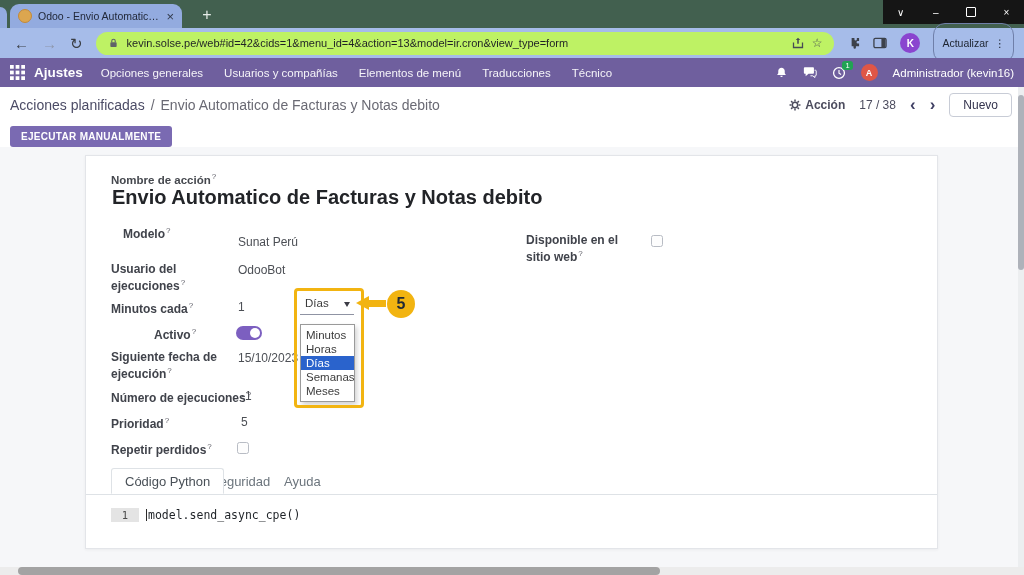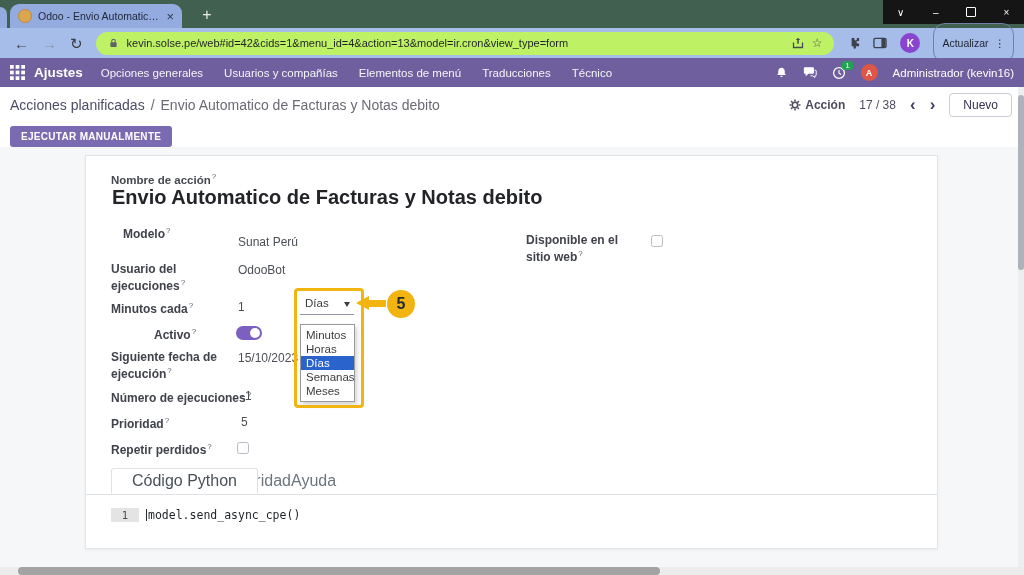--- a/index.html
+++ b/index.html
@@ -65,22 +65,22 @@
   .sup{font-size:8px;color:#5f5f68;font-weight:normal;vertical-align:super;margin-left:1px;}
   .sheet-title{left:26px;top:30px;font-size:20px;font-weight:bold;color:#222428;white-space:nowrap;}
   .flabel{font-size:12px;font-weight:bold;color:#40434b;width:122px;line-height:14px;}
   .flabel.wide{width:150px;white-space:nowrap;}
   .fvalue{font-size:12px;color:#4c4f55;white-space:nowrap;}
   .checkbox{width:12px;height:12px;border:1.5px solid #b8bcc4;border-radius:2.5px;background:#fdfdfd;box-sizing:border-box;}
   .toggle{width:26px;height:14px;border-radius:7px;background:#7c5fc0;position:relative;}
   .toggle .knob{position:absolute;right:2px;top:2px;width:10px;height:10px;border-radius:50%;background:#fff;}
   
   .tabsline{left:0;right:0;top:338px;border-bottom:1px solid #dee2e6;position:absolute;}
-  .ntab{position:absolute;top:312px;height:26px;display:flex;align-items:center;padding:0 20px;
-        font-size:16px;box-sizing:border-box;}
+  .ntab{position:absolute;top:312px;height:26px;display:flex;align-items:center;padding:0 13px;
+        font-size:13px;box-sizing:border-box;}
   .ntab.active{background:#fff;border:1px solid #dee2e6;border-bottom:1px solid #fff;border-radius:3px 3px 0 0;
                color:#495057;z-index:2;}
   .ntab.inactive{color:#6c757d;}
   .linechip{left:25px;top:352px;width:28px;height:14px;background:#e4e4e4;color:#4a4a4a;
             font-family:"DejaVu Sans Mono",monospace;font-size:10.5px;text-align:center;line-height:14px;}
   .codetext{left:60px;top:352px;font-family:"DejaVu Sans Mono",monospace;font-size:11.5px;color:#1f2328;
             display:flex;align-items:center;}
   .cursorbar{display:inline-block;width:1px;height:12px;background:#2a2a2a;margin-right:1px;}
   
   .unitselect{left:300px;top:293px;width:54px;height:22px;background:#fff;border-bottom:1px solid #8f93a3;

